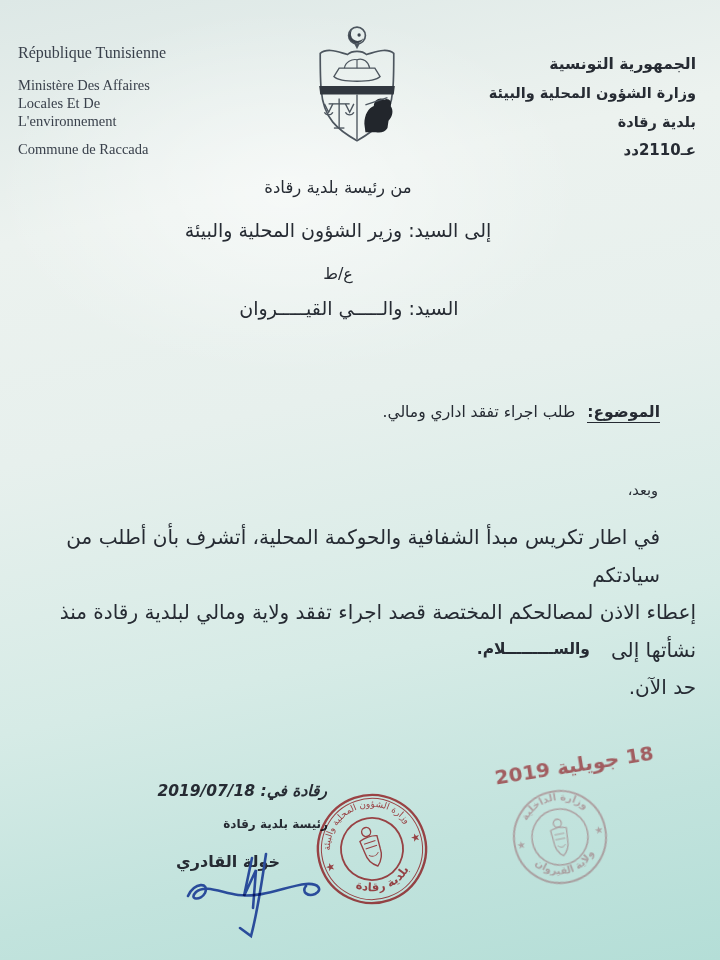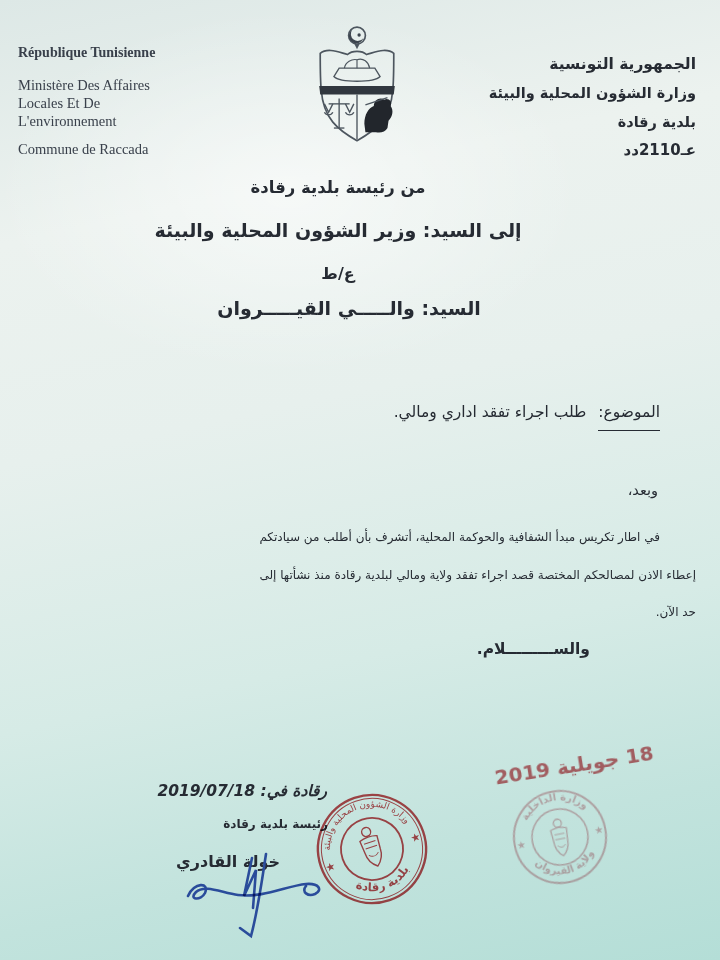--- a/index.html
+++ b/index.html
@@ -10,40 +10,40 @@
     background:
       radial-gradient(ellipse 420px 260px at 40% 20%, rgba(255,255,255,.55), rgba(255,255,255,0) 70%),
       linear-gradient(168deg,#dde8e6 0%,#ecf2ef 22%,#e7f0ed 42%,#d6ebe6 66%,#c2e3dd 84%,#b4ded7 100%);
     font-family:"DejaVu Sans","Liberation Sans",sans-serif;
     color:#262b33;
   }
   .abs{position:absolute;}
   .ar{direction:rtl;unicode-bidi:plaintext;}
   
   .hdr-left{left:18px;top:44px;font-family:"Liberation Serif","DejaVu Serif",serif;color:#39404b;font-size:14.5px;line-height:18px;}
-  .hdr-left .l1{margin-bottom:14px;font-size:14px;font-weight:bold;}
+  .hdr-left .l1{margin-bottom:14px;font-size:16px;}
   .hdr-left .l5{margin-top:10px;}
   .hdr-right{right:24px;top:12px;text-align:right;font-weight:700;color:#262b33;margin-top:43px;}
   .hdr-right .r1{font-size:15.5px;margin-bottom:12px;}
   .hdr-right .r2{font-size:14.5px;margin-bottom:13px;}
   .hdr-right .r3{font-size:14.5px;margin-bottom:11px;}
   .hdr-right .ref{direction:ltr;font-size:15px;letter-spacing:.5px;}
   .emblem{left:303px;top:24px;}
   
-  .center-line{left:0;width:676px;text-align:center;font-weight:700;}
+  .center-line{left:0;width:676px;text-align:center;font-weight:400;}
   .from-line{top:178px;font-size:16.5px;}
   .to-line{top:219px;font-size:19px;}
   .via-line{top:264px;font-size:16px;}
   .recipient-line{top:297px;font-size:19px;letter-spacing:.5px;padding-left:11px;}
   
   .subject{right:60px;top:403px;font-size:15.5px;text-align:right;}
-  .subject-label{font-weight:400;border-bottom:1.6px solid #262b33;padding-bottom:9px;}
+  .subject-label{font-weight:700;border-bottom:1.6px solid #262b33;padding-bottom:1px;}
   .subject-text{margin-right:7px;}
   .opening{right:62px;top:482px;font-size:14.5px;}
-  .body-par{right:24px;left:4px;top:519px;font-size:12px;line-height:37.5px;text-align:right;}
+  .body-par{right:24px;left:4px;top:519px;font-size:20px;line-height:37.5px;text-align:right;}
   .body-par .indent{padding-right:36px;}
   .closing{right:130px;top:640px;font-size:15.5px;letter-spacing:.3px;font-weight:bold;}
   
   .place-date{right:393px;top:782px;font-size:15.5px;font-weight:700;font-style:italic;}
   .signer-title{right:392px;top:817px;font-size:12px;font-weight:700;}
   .signer-name{right:440px;top:852px;font-size:16px;font-weight:700;}
   .signature{left:180px;top:848px;z-index:3;}
   .signature path{stroke:#2a4c9b;stroke-width:2.6;fill:none;stroke-linecap:round;mix-blend-mode:multiply;}
   
   .stamp{mix-blend-mode:multiply;}

